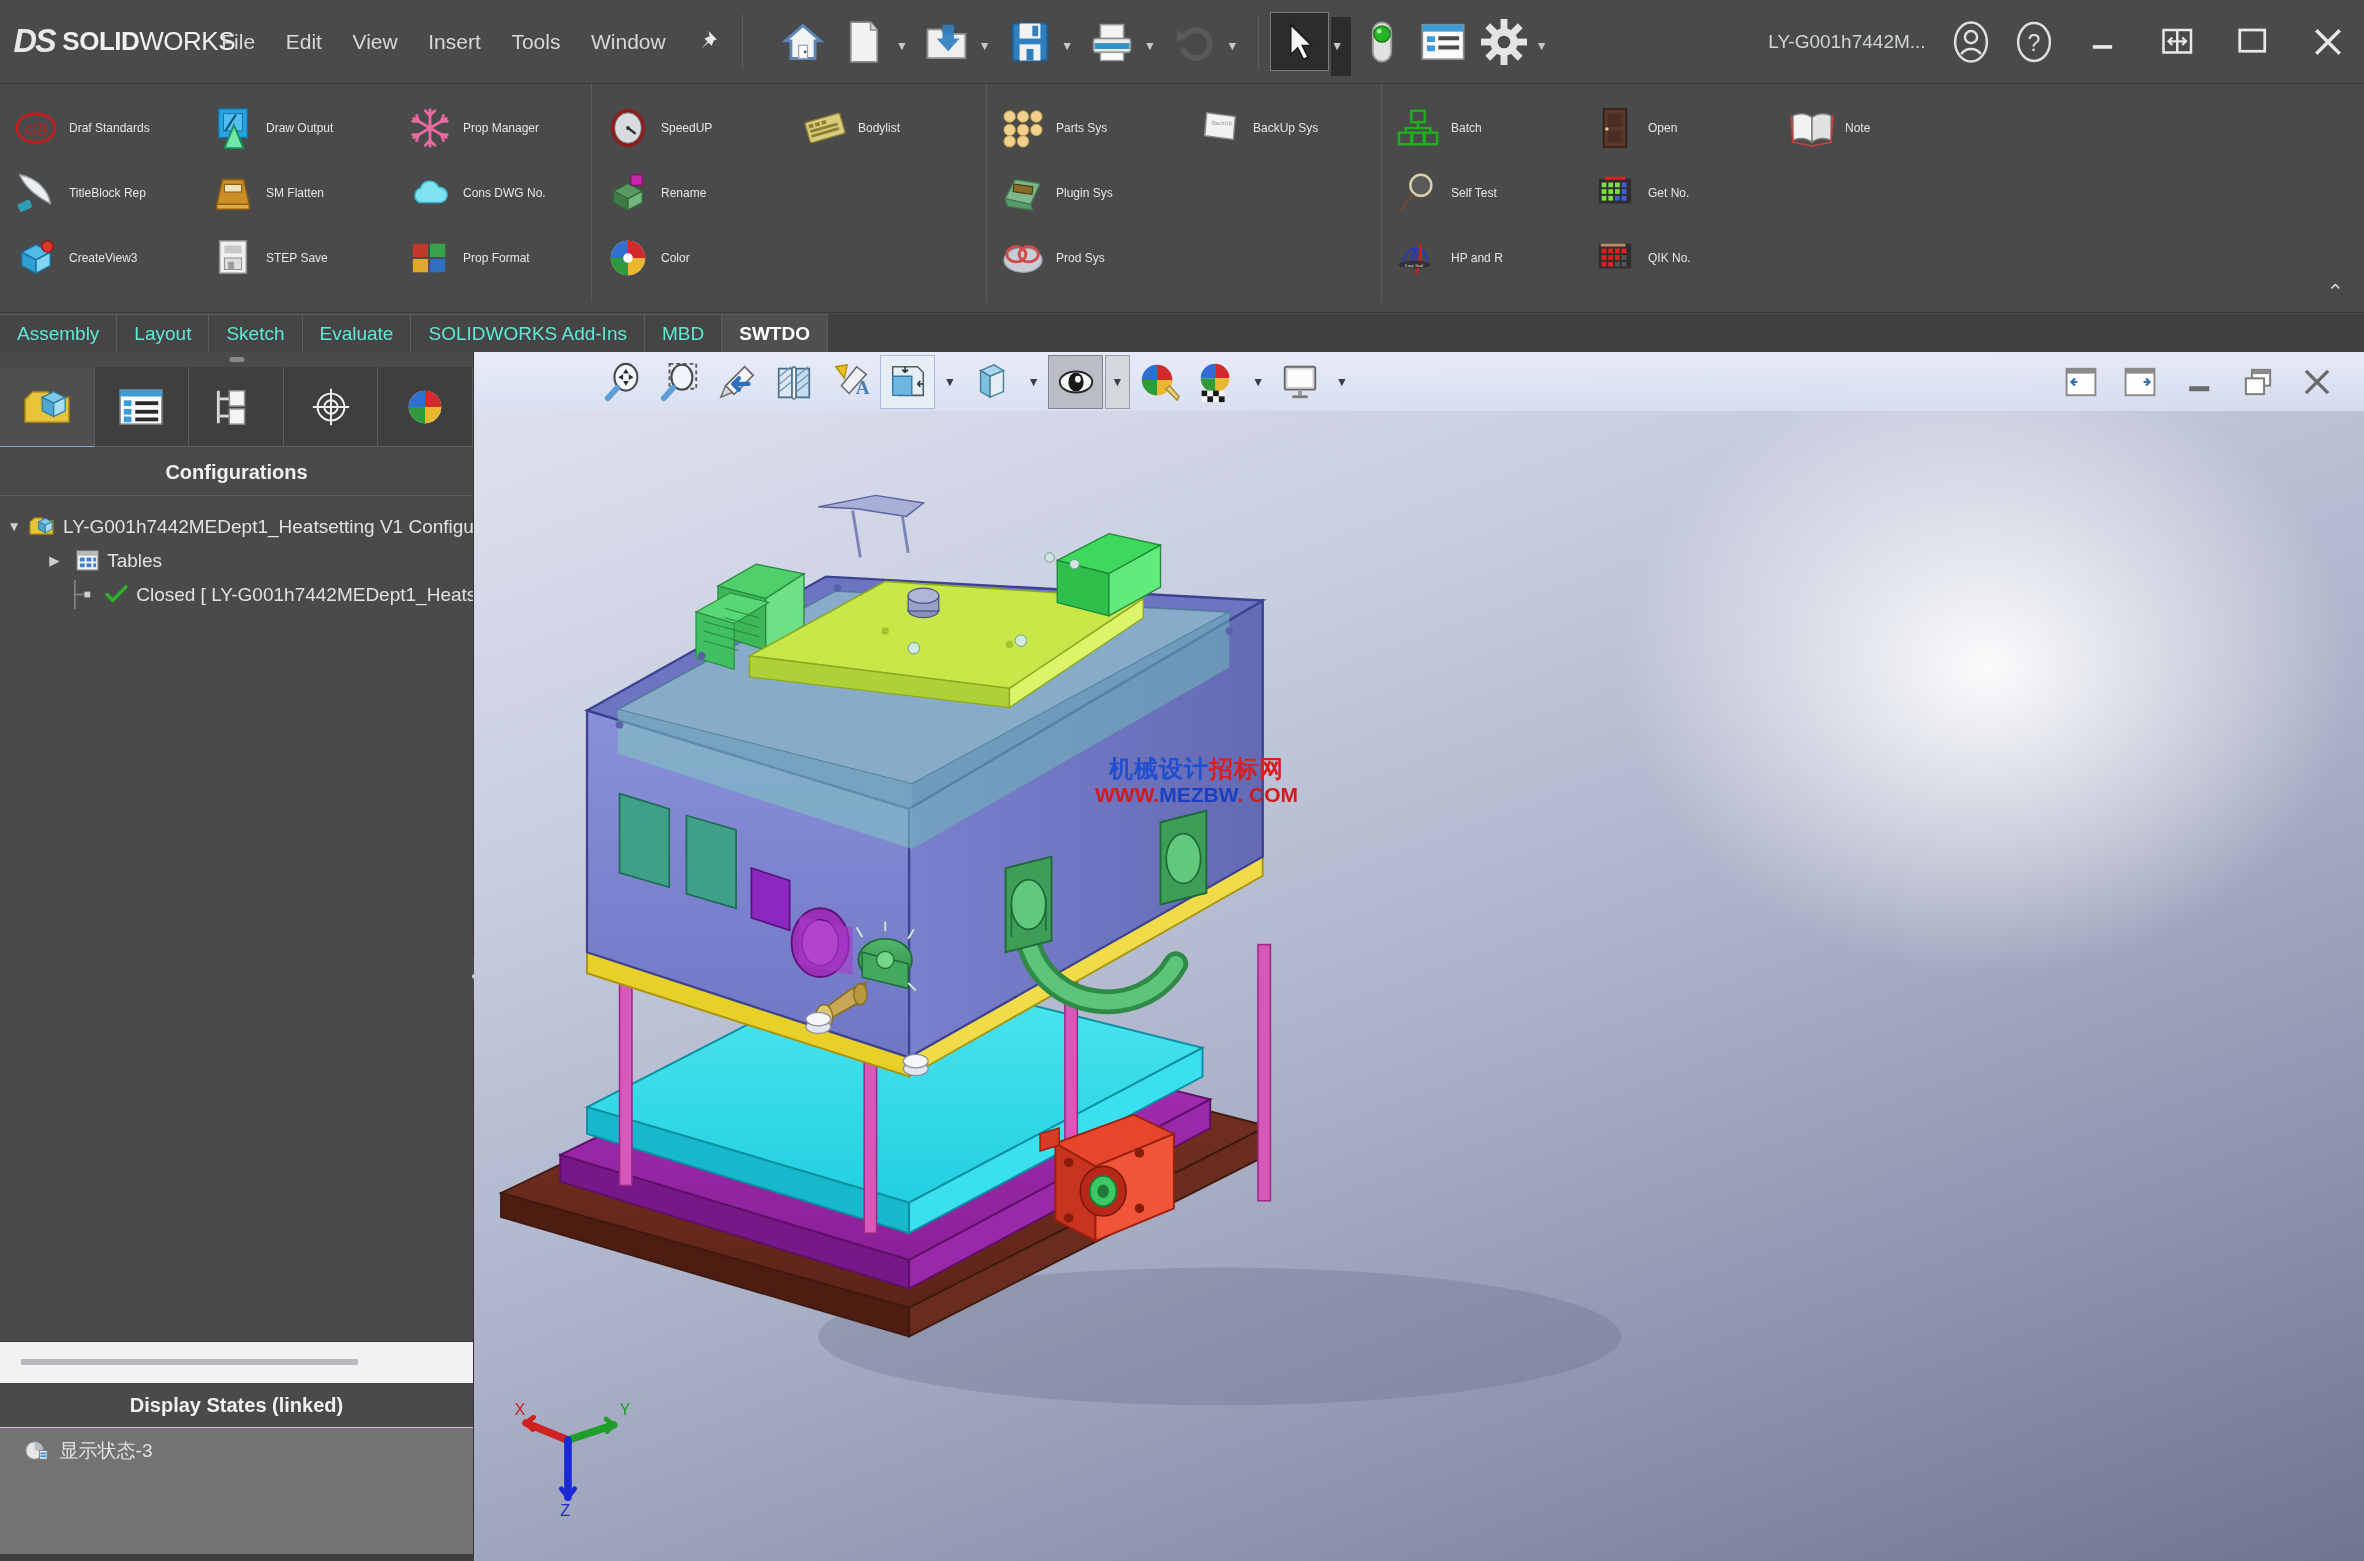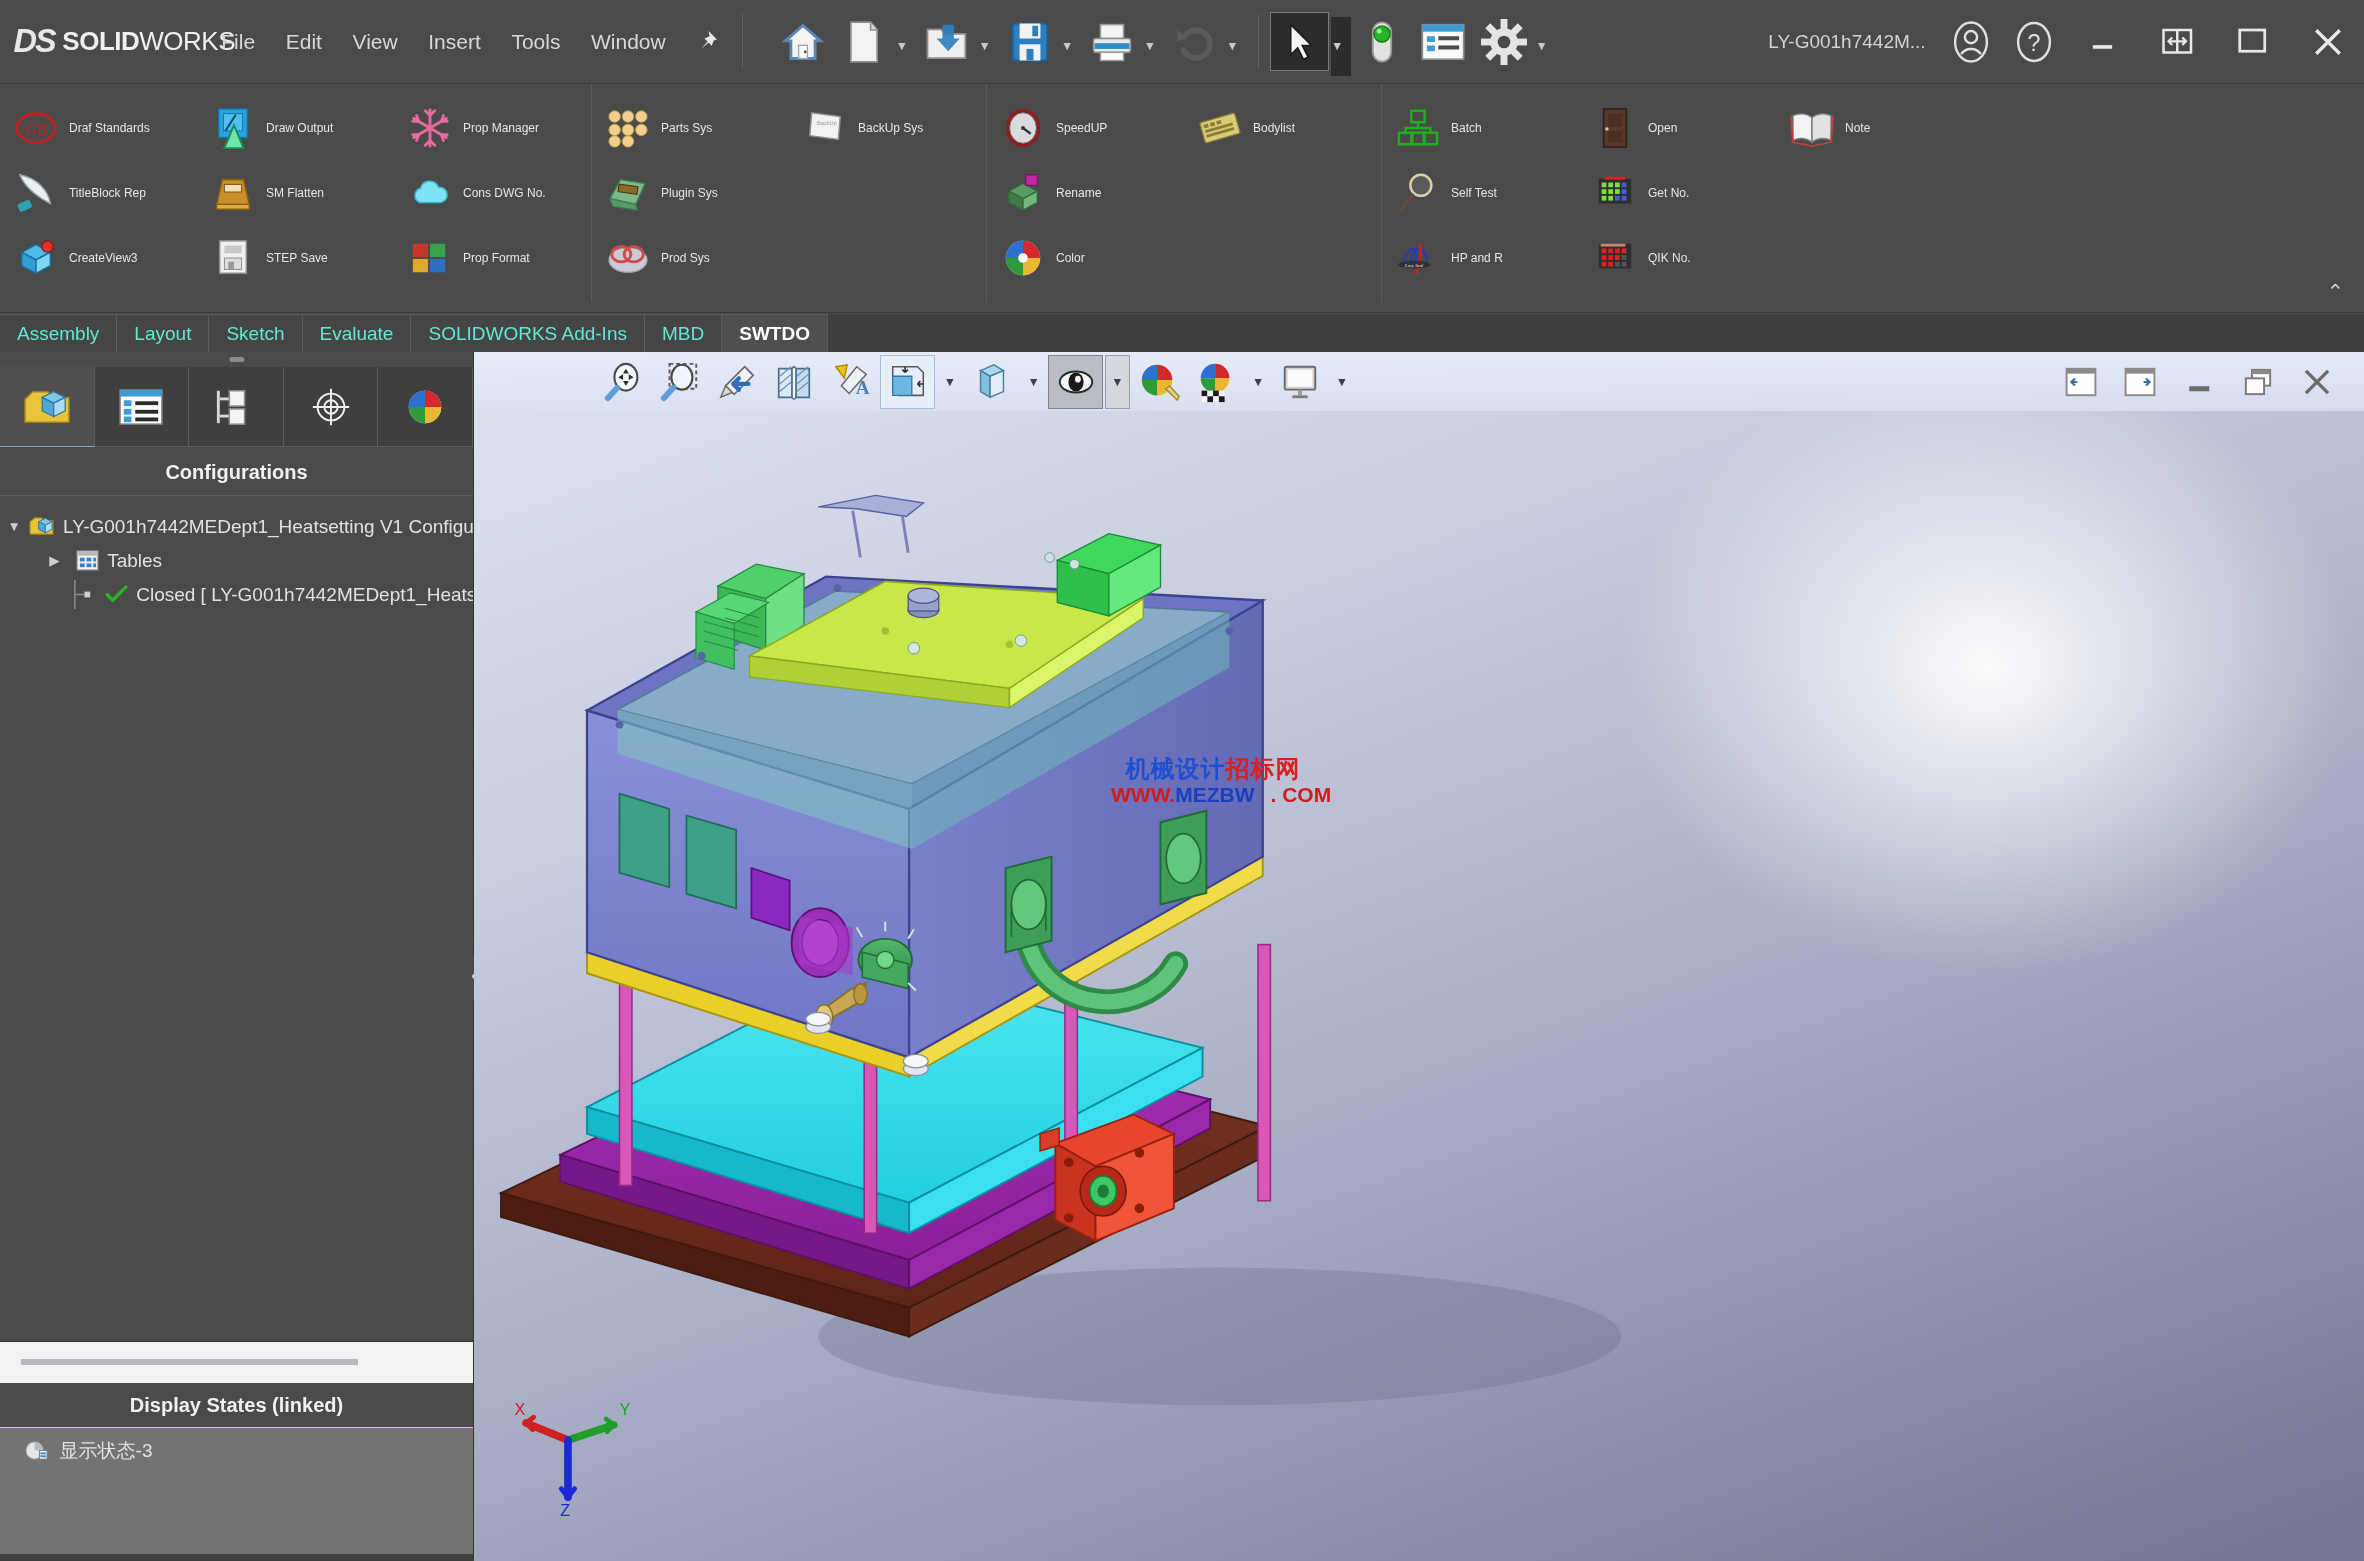--- a/index.html
+++ b/index.html
@@ -147,21 +147,21 @@
   .vt-caret { width: 25px; height: 54px; display:flex;align-items:center;justify-content:center; font-size: 12.4px; color:#3a4050;}
   .vt-right { margin-left: auto; display:flex; align-items:center; gap: 3.8px; padding-right: 21px;}
 
   .watermark {
     position: absolute; left: 621px; top: 401px;
     text-align: center; pointer-events: none; user-select:none;
   }
   .wm1 { font-size: 24px; font-weight: bold; letter-spacing: 1px; }
   .wm1 .b { color: #1f4fd0; } .wm1 .r { color: #d82020; }
   .wm2 { font-size: 21px; font-weight: bold; margin-top: -1.9px;}
-  .wm2 .r { color:#cf1c1c;margin-left:16px;} .wm2 .b2 { color:#1a3fc0; }
+  .wm2 .r { color:#cf1c1c;} .wm2 .b2 { color:#1a3fc0; }
 
   .triad { position: absolute; left: 27px; bottom: 38px; }
 
   
   .bottom-stub {
     position:absolute; left: 0; bottom: 0; width: 474px; height: 7.6px; background:#3f3f3f;
   }
   svg { display: block; }
 </style>
 </head>
@@ -412,20 +412,81 @@
         <div class="rib-btn">
           <span class="rib-ico">
             <svg width="44" height="40" viewBox="0 0 46 42">
                 <rect x="5" y="6" width="16" height="14" fill="#c4382c"></rect>
                 <rect x="23" y="6" width="16" height="14" fill="#3aa04a"></rect>
                 <rect x="5" y="22" width="16" height="14" fill="#e0a828"></rect>
                 <rect x="23" y="22" width="16" height="14" fill="#2f6fc0"></rect>
               </svg>
           </span>
           <span class="rib-lbl">Prop Format</span>
+        </div>
+      </div>
+    </div>
+
+    <div class="rib-group">
+      <div class="rib-row">
+        <div class="rib-btn">
+          <span class="rib-ico">
+            <svg width="44" height="44" viewBox="0 0 46 46">
+                <ellipse cx="23" cy="23" rx="18" ry="20" fill="#8c1e1e"></ellipse>
+                <ellipse cx="23" cy="23" rx="14" ry="16" fill="#d8dce0" stroke="#6a6a6a" stroke-width="1"></ellipse>
+                <path d="M23 23 L31 29" stroke="#333" stroke-width="2.4"></path>
+                <circle cx="23" cy="23" r="2" fill="#333"></circle>
+              </svg>
+          </span>
+          <span class="rib-lbl">SpeedUP</span>
+        </div>
+        <div class="rib-btn">
+          <span class="rib-ico">
+            <svg width="46" height="40" viewBox="0 0 48 42">
+                <g transform="rotate(-16 24 21)">
+                  <rect x="5" y="10" width="38" height="22" rx="2" fill="#d8cc7c" stroke="#8c7f32" stroke-width="1.4"></rect>
+                  <g fill="#8c7f32">
+                    <rect x="8" y="13" width="5" height="4"></rect>
+                    <rect x="15" y="13" width="5" height="4"></rect>
+                    <rect x="22" y="13" width="5" height="4"></rect>
+                    <rect x="8" y="19" width="30" height="3"></rect>
+                    <rect x="8" y="24" width="30" height="3"></rect>
+                  </g>
+                </g>
+              </svg>
+          </span>
+          <span class="rib-lbl">Bodylist</span>
+        </div>
+      </div>
+      <div class="rib-row">
+        <div class="rib-btn">
+          <span class="rib-ico">
+            <svg width="44" height="42" viewBox="0 0 46 44">
+                <path d="M8 20 L23 12 L38 20 L23 28 Z" fill="#5a9a62" stroke="#2f6a38" stroke-width="1.4"></path>
+                <path d="M8 20 V32 L23 40 V28 Z" fill="#3f7a48" stroke="#2f6a38" stroke-width="1.4"></path>
+                <path d="M38 20 V32 L23 40 V28 Z" fill="#76b47e" stroke="#2f6a38" stroke-width="1.4"></path>
+                <rect x="26" y="3" width="12" height="11" fill="#c428a8" stroke="#7a1268" stroke-width="1.2"></rect>
+              </svg>
+          </span>
+          <span class="rib-lbl">Rename</span>
+        </div>
+      </div>
+      <div class="rib-row">
+        <div class="rib-btn">
+          <span class="rib-ico">
+            <svg width="44" height="44" viewBox="0 0 46 46">
+                <circle cx="23" cy="23" r="18" fill="#efefef"></circle>
+                <path d="M23 23 L23 5 A18 18 0 0 1 41 23 Z" fill="#d22a2a"></path>
+                <path d="M23 23 L41 23 A18 18 0 0 1 23 41 Z" fill="#e8b830"></path>
+                <path d="M23 23 L23 41 A18 18 0 0 1 5 23 Z" fill="#2f9a3a"></path>
+                <path d="M23 23 L5 23 A18 18 0 0 1 23 5 Z" fill="#2f6fd0"></path>
+                <circle cx="23" cy="23" r="5" fill="#fafafa"></circle>
+              </svg>
+          </span>
+          <span class="rib-lbl">Color</span>
         </div>
       </div>
     </div>
 
     <div class="rib-group">
       <div class="rib-row">
         <div class="rib-btn">
           <span class="rib-ico">
             <svg width="46" height="42" viewBox="0 0 48 44">
                 <g fill="#f0d08c" stroke="#c0a050" stroke-width="1">
@@ -467,81 +528,20 @@
       <div class="rib-row">
         <div class="rib-btn">
           <span class="rib-ico">
             <svg width="46" height="42" viewBox="0 0 48 44">
                 <ellipse cx="24" cy="24" rx="20" ry="13" fill="#c8ccd4" stroke="#9aa0ac" stroke-width="1.2"></ellipse>
                 <ellipse cx="17" cy="18" rx="10" ry="8" fill="none" stroke="#d04a4a" stroke-width="3"></ellipse>
                 <ellipse cx="30" cy="18" rx="10" ry="8" fill="none" stroke="#d04a4a" stroke-width="3"></ellipse>
               </svg>
           </span>
           <span class="rib-lbl">Prod Sys</span>
-        </div>
-      </div>
-    </div>
-
-    <div class="rib-group">
-      <div class="rib-row">
-        <div class="rib-btn">
-          <span class="rib-ico">
-            <svg width="44" height="44" viewBox="0 0 46 46">
-                <ellipse cx="23" cy="23" rx="18" ry="20" fill="#8c1e1e"></ellipse>
-                <ellipse cx="23" cy="23" rx="14" ry="16" fill="#d8dce0" stroke="#6a6a6a" stroke-width="1"></ellipse>
-                <path d="M23 23 L31 29" stroke="#333" stroke-width="2.4"></path>
-                <circle cx="23" cy="23" r="2" fill="#333"></circle>
-              </svg>
-          </span>
-          <span class="rib-lbl">SpeedUP</span>
-        </div>
-        <div class="rib-btn">
-          <span class="rib-ico">
-            <svg width="46" height="40" viewBox="0 0 48 42">
-                <g transform="rotate(-16 24 21)">
-                  <rect x="5" y="10" width="38" height="22" rx="2" fill="#d8cc7c" stroke="#8c7f32" stroke-width="1.4"></rect>
-                  <g fill="#8c7f32">
-                    <rect x="8" y="13" width="5" height="4"></rect>
-                    <rect x="15" y="13" width="5" height="4"></rect>
-                    <rect x="22" y="13" width="5" height="4"></rect>
-                    <rect x="8" y="19" width="30" height="3"></rect>
-                    <rect x="8" y="24" width="30" height="3"></rect>
-                  </g>
-                </g>
-              </svg>
-          </span>
-          <span class="rib-lbl">Bodylist</span>
-        </div>
-      </div>
-      <div class="rib-row">
-        <div class="rib-btn">
-          <span class="rib-ico">
-            <svg width="44" height="42" viewBox="0 0 46 44">
-                <path d="M8 20 L23 12 L38 20 L23 28 Z" fill="#5a9a62" stroke="#2f6a38" stroke-width="1.4"></path>
-                <path d="M8 20 V32 L23 40 V28 Z" fill="#3f7a48" stroke="#2f6a38" stroke-width="1.4"></path>
-                <path d="M38 20 V32 L23 40 V28 Z" fill="#76b47e" stroke="#2f6a38" stroke-width="1.4"></path>
-                <rect x="26" y="3" width="12" height="11" fill="#c428a8" stroke="#7a1268" stroke-width="1.2"></rect>
-              </svg>
-          </span>
-          <span class="rib-lbl">Rename</span>
-        </div>
-      </div>
-      <div class="rib-row">
-        <div class="rib-btn">
-          <span class="rib-ico">
-            <svg width="44" height="44" viewBox="0 0 46 46">
-                <circle cx="23" cy="23" r="18" fill="#efefef"></circle>
-                <path d="M23 23 L23 5 A18 18 0 0 1 41 23 Z" fill="#d22a2a"></path>
-                <path d="M23 23 L41 23 A18 18 0 0 1 23 41 Z" fill="#e8b830"></path>
-                <path d="M23 23 L23 41 A18 18 0 0 1 5 23 Z" fill="#2f9a3a"></path>
-                <path d="M23 23 L5 23 A18 18 0 0 1 23 5 Z" fill="#2f6fd0"></path>
-                <circle cx="23" cy="23" r="5" fill="#fafafa"></circle>
-              </svg>
-          </span>
-          <span class="rib-lbl">Color</span>
         </div>
       </div>
     </div>
 
     <div class="rib-group">
       <div class="rib-row">
         <div class="rib-btn">
           <span class="rib-ico">
             <svg width="44" height="42" viewBox="0 0 46 44">
                 <g fill="none" stroke="#1fae1f" stroke-width="2.6">

